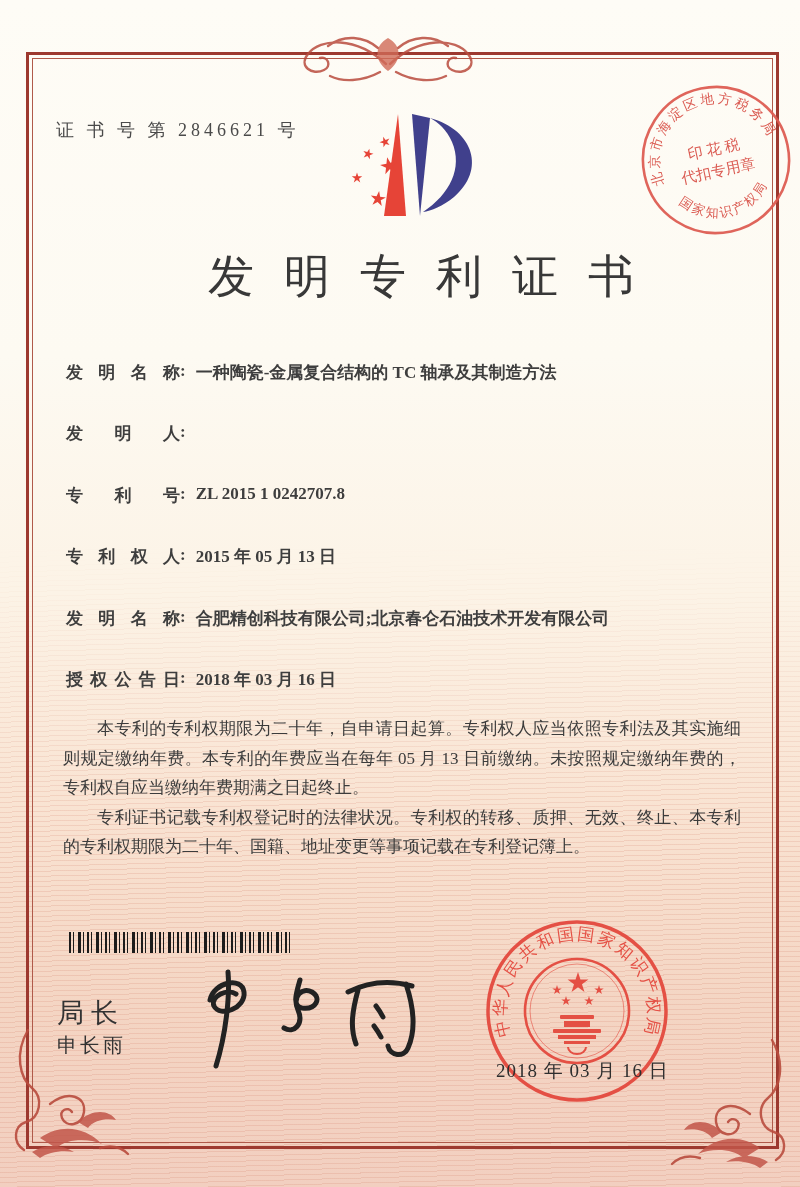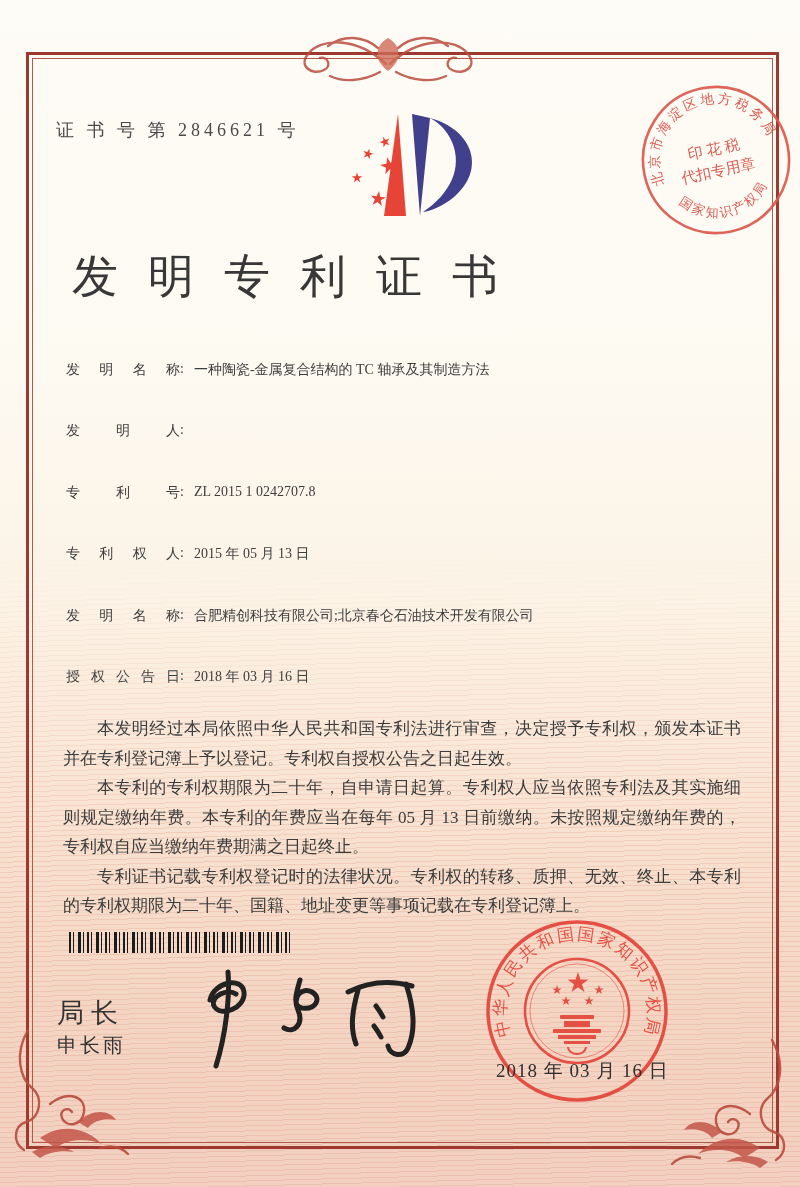--- a/index.html
+++ b/index.html
@@ -8,24 +8,24 @@
         background:linear-gradient(180deg,#fefcf6 0%,#fdfaf2 30%,#fcf3e6 50%,#f9e3d2 68%,#f4d5c3 85%,#f2cfc0 100%);}
   .stripes{position:absolute;inset:0;pointer-events:none;
         background:repeating-linear-gradient(-1.5deg,rgba(205,108,86,0.17) 0 1px,rgba(0,0,0,0) 1px 5px);
         -webkit-mask-image:linear-gradient(180deg,transparent 0 46%,#000 70%);
         mask-image:linear-gradient(180deg,transparent 0 46%,#000 70%);}
   .frame{position:absolute;left:26px;top:52px;right:21px;bottom:38px;border:3px solid #9d392f;}
   .frame-inner{position:absolute;inset:3px;border:1px solid #b05a4a;}
   .cert-number{position:absolute;left:56px;top:118px;font-size:18px;letter-spacing:4px;color:#4a4a4a;text-align:right;}
   .logo{position:absolute;left:332px;top:90px;}
   .stamp{position:absolute;left:637px;top:81px;opacity:.93;}
-  .title{position:absolute;left:0;right:0;top:246px;font-size:46px;color:#383838;
+  .title{position:absolute;left:0;right:0;top:246px;text-align:center;font-size:46px;color:#383838;
          letter-spacing:30px;padding-left:30px;white-space:nowrap;margin-left:42px;}
   .fields{position:absolute;left:66px;top:0;width:680px;}
-  .frow{position:absolute;display:flex;font-size:14px;color:#3e3e3e;white-space:nowrap;}
+  .frow{position:absolute;display:flex;font-size:17px;color:#3e3e3e;white-space:nowrap;font-weight:bold;}
   .flabel{display:inline-block;width:114px;text-align:justify;text-align-last:justify;}
   .fcolon{margin-right:10px;}
   .paras{position:absolute;left:63px;top:714px;width:678px;font-size:17px;line-height:29.5px;
          color:#3c3c3c;text-align:justify;}
   .paras p{margin:0;text-indent:2em;}
   .barcode{position:absolute;left:69px;top:932px;width:224px;height:21px;
         background:repeating-linear-gradient(90deg,#1c1c1c 0 2px,rgba(0,0,0,0) 2px 4px,#1c1c1c 4px 5px,rgba(0,0,0,0) 5px 9px,#1c1c1c 9px 12px,rgba(0,0,0,0) 12px 14px,#1c1c1c 14px 15px,rgba(0,0,0,0) 15px 18px);}
   .officer-title{position:absolute;left:57px;top:995px;font-size:27px;color:#333;letter-spacing:7px;
         font-family:Liberation Mono, monospace;}
   .officer-name{position:absolute;left:57px;top:1032px;font-size:20px;color:#333;letter-spacing:3px;
@@ -125,21 +125,20 @@
       <span>合肥精创科技有限公司;北京春仑石油技术开发有限公司</span>
     </div>
     <div class="frow" style="top:668px">
       <span class="flabel">授权公告日</span>
         <span class="fcolon">:</span>
       <span>2018 年 03 月 16 日</span>
     </div>
   </div>
 
   <div class="paras">
-    <p>本发明经过本局依照中华人民共和国专利法进行审查，决定授予专利权，颁发本证书并在专利登记簿上予以登记。专利权自授权公告之日起生效。</p>
     <p>本专利的专利权期限为二十年，自申请日起算。专利权人应当依照专利法及其实施细则规定缴纳年费。本专利的年费应当在每年 05 月 13 日前缴纳。未按照规定缴纳年费的，专利权自应当缴纳年费期满之日起终止。</p>
     <p>专利证书记载专利权登记时的法律状况。专利权的转移、质押、无效、终止、本专利的专利权期限为二十年、国籍、地址变更等事项记载在专利登记簿上。</p>
   </div>
 
   <div class="barcode"></div>
 
   <div class="officer-title">局长</div>
   <div class="officer-name">申长雨</div>
 
   <svg class="signature" width="260" height="112" viewBox="0 0 260 112">

